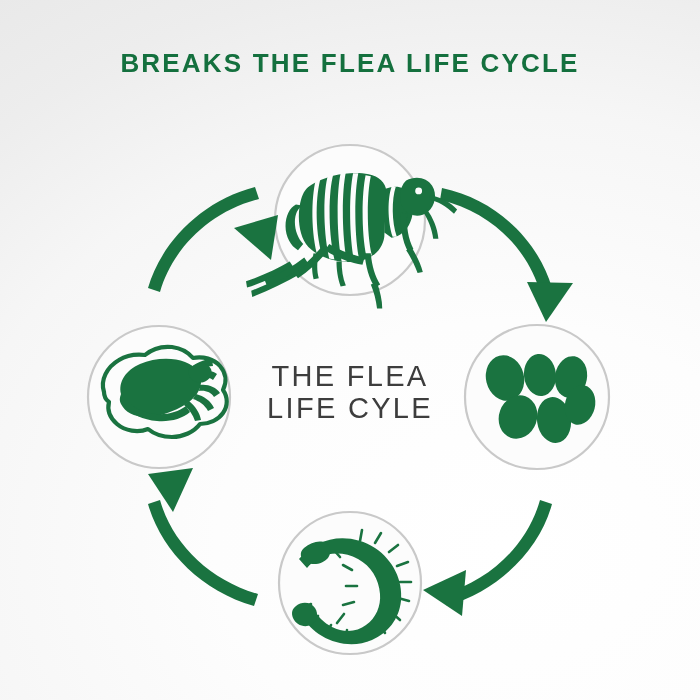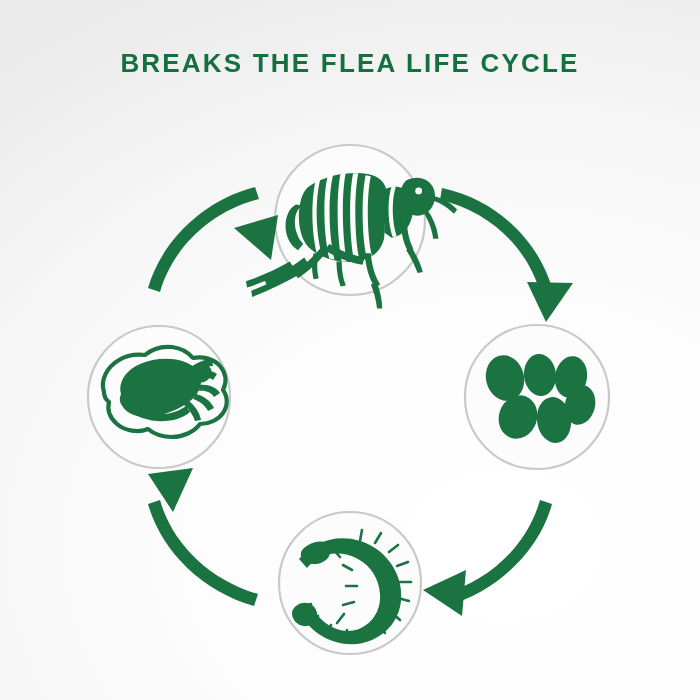--- a/index.html
+++ b/index.html
@@ -289,14 +289,16 @@
         <path d="M 200 385 C 208 384, 216 387, 220 393 L 214 397 C 211 392, 205 390, 199 391 Z"></path>
         <path d="M 196 394 C 204 396, 211 401, 214 408 L 208 411 C 205 405, 199 401, 193 399 Z"></path>
         <path d="M 189 401 C 195 406, 200 413, 201 420 L 195 421 C 193 415, 189 409, 184 405 Z"></path>
         <path d="M 188 370 C 195 363, 204 359, 212 359 L 213 366 C 206 366, 199 369, 193 375 Z"></path>
 
         <path d="M 193 366 C 200 362, 208 363, 211 369 C 213 374, 210 380, 204 382 C 198 384, 191 381, 189 375 C 188 371, 189 368, 193 366 Z"></path>
       </g>
     </g>
   </svg>
 
+  <div class="center-text" id="center-line-1">THE FLEA</div>
+  <div class="center-text" id="center-line-2">LIFE CYLE</div>
 
 </div>
 
 </body></html>

